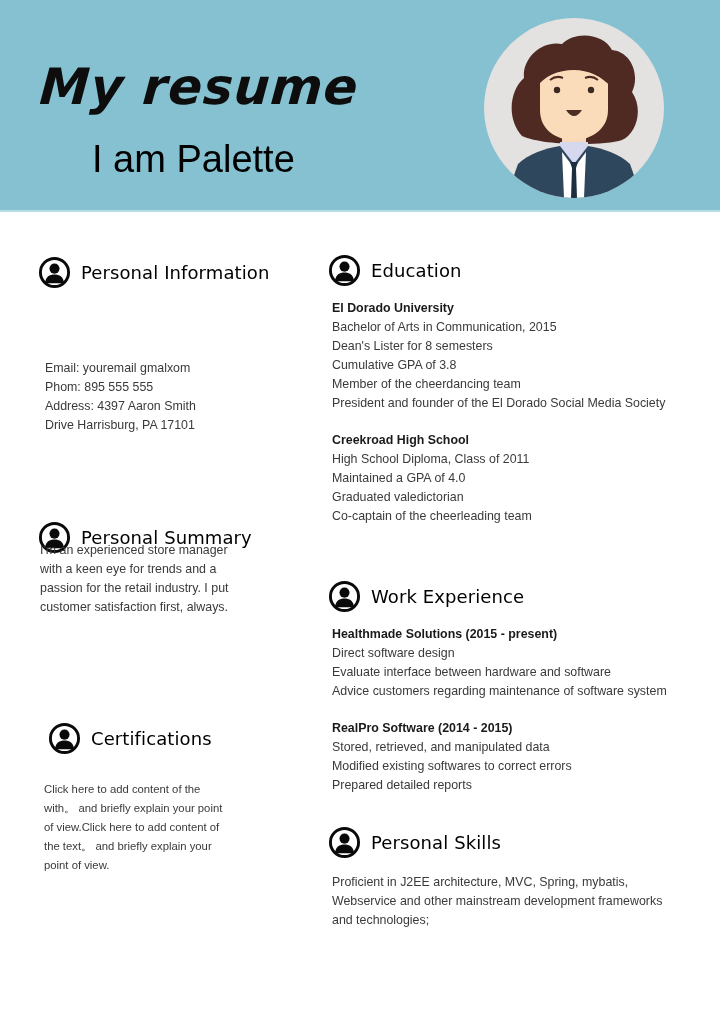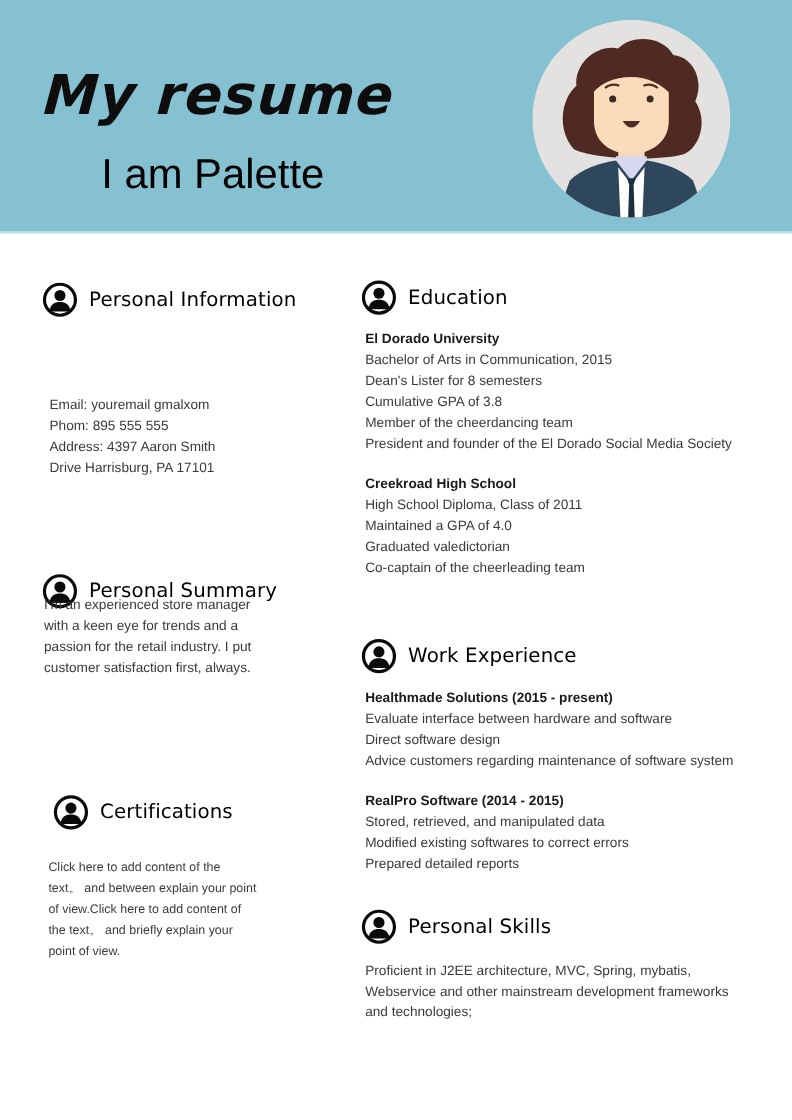--- a/index.html
+++ b/index.html
@@ -119,21 +119,21 @@
 <div class="section-head" style="left:48px; top:722px;">
   <svg class="sec-icon" viewBox="0 0 34 34">
     <circle cx="17" cy="17" r="14.5" fill="none" stroke="#0a0a0a" stroke-width="3"></circle>
     <circle cx="17" cy="13" r="5.2" fill="#0a0a0a"></circle>
     <path d="M7 28 C8 21 12 19 17 19 C22 19 26 21 27 28 Z" fill="#0a0a0a"></path>
   </svg>
   <span class="sec-title">Certifications</span>
 </div>
 <div class="block small" style="left:44px; top:780px;">
   <span class="line">Click here to add content of the</span>
-  <span class="line">text。 and between explain your point</span>
+  <span class="line">with。 and briefly explain your point</span>
   <span class="line">of view.Click here to add content of</span>
   <span class="line">the text。 and briefly explain your</span>
   <span class="line">point of view.</span>
 </div>
 
 <div class="section-head" style="left:328px; top:254px;">
   <svg class="sec-icon" viewBox="0 0 34 34">
     <circle cx="17" cy="17" r="14.5" fill="none" stroke="#0a0a0a" stroke-width="3"></circle>
     <circle cx="17" cy="13" r="5.2" fill="#0a0a0a"></circle>
     <path d="M7 28 C8 21 12 19 17 19 C22 19 26 21 27 28 Z" fill="#0a0a0a"></path>
@@ -159,22 +159,22 @@
 <div class="section-head" style="left:328px; top:580px;">
   <svg class="sec-icon" viewBox="0 0 34 34">
     <circle cx="17" cy="17" r="14.5" fill="none" stroke="#0a0a0a" stroke-width="3"></circle>
     <circle cx="17" cy="13" r="5.2" fill="#0a0a0a"></circle>
     <path d="M7 28 C8 21 12 19 17 19 C22 19 26 21 27 28 Z" fill="#0a0a0a"></path>
   </svg>
   <span class="sec-title">Work Experience</span>
 </div>
 <div class="block" style="left:332px; top:625px;">
   <span class="line bold">Healthmade Solutions (2015 - present)</span>
+  <span class="line">Direct software design</span>
   <span class="line">Evaluate interface between hardware and software</span>
-  <span class="line">Direct software design</span>
   <span class="line">Advice customers regarding maintenance of software system</span>
 </div>
 <div class="block" style="left:332px; top:719px;">
   <span class="line bold">RealPro Software (2014 - 2015)</span>
   <span class="line">Stored, retrieved, and manipulated data</span>
   <span class="line">Modified existing softwares to correct errors</span>
   <span class="line">Prepared detailed reports</span>
 </div>
 
 <div class="section-head" style="left:328px; top:826px;">

